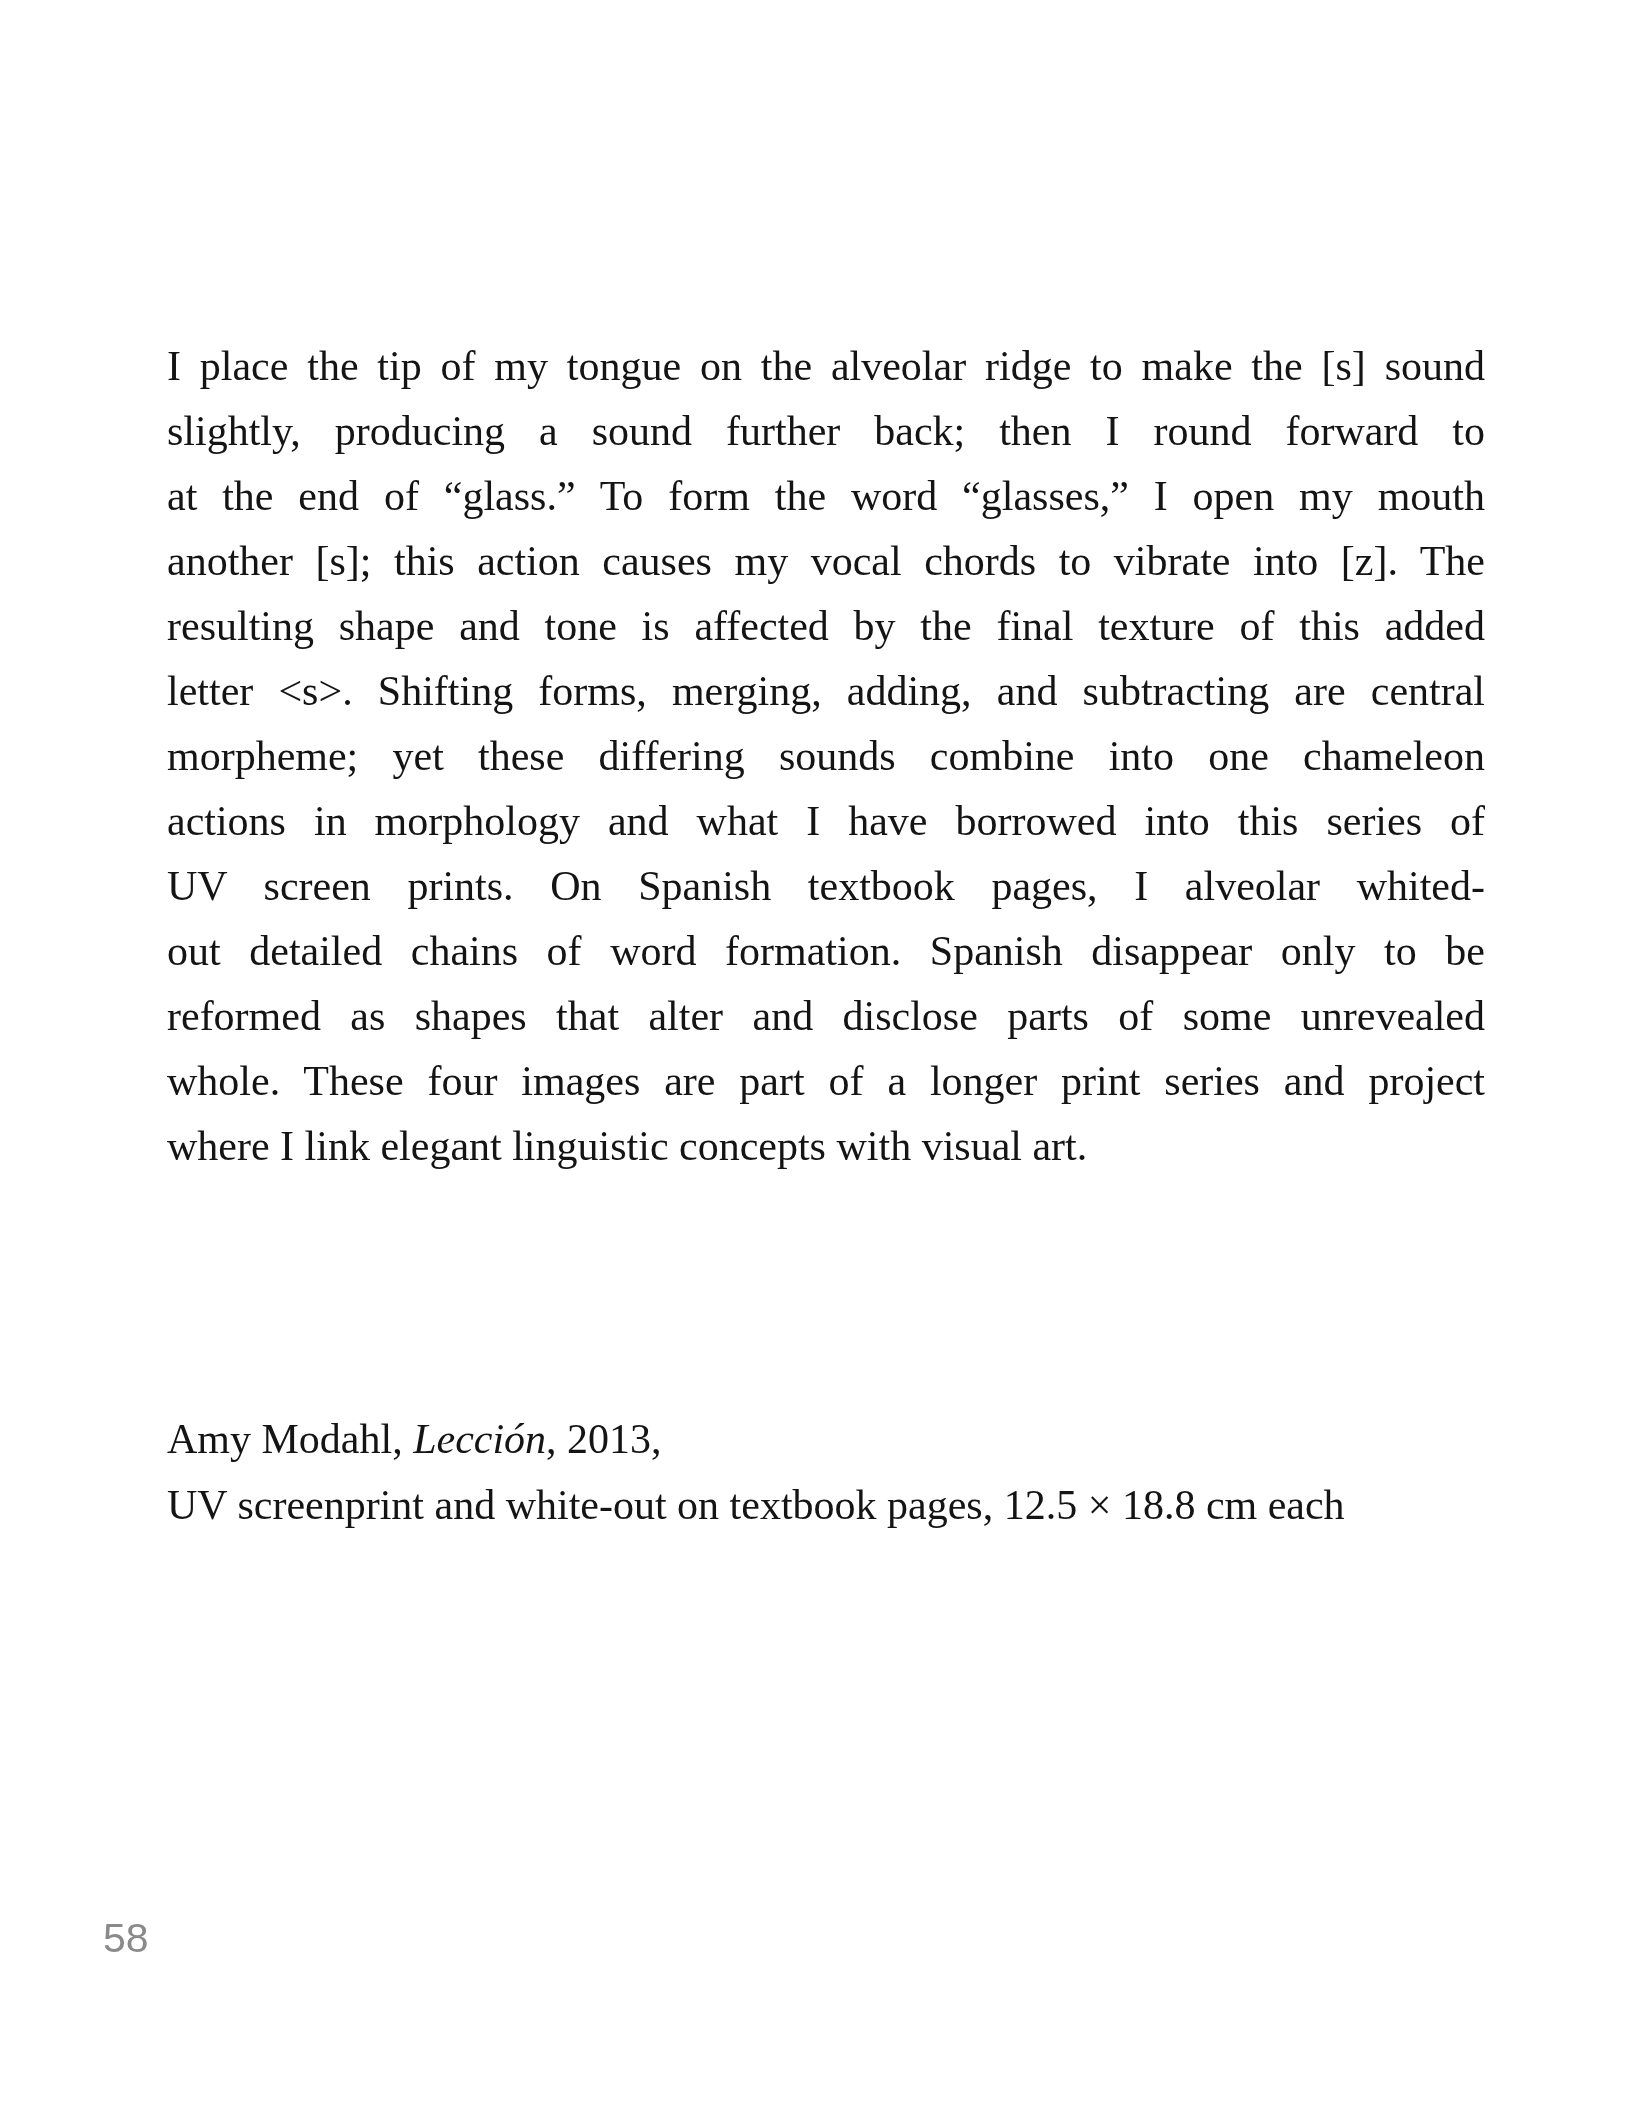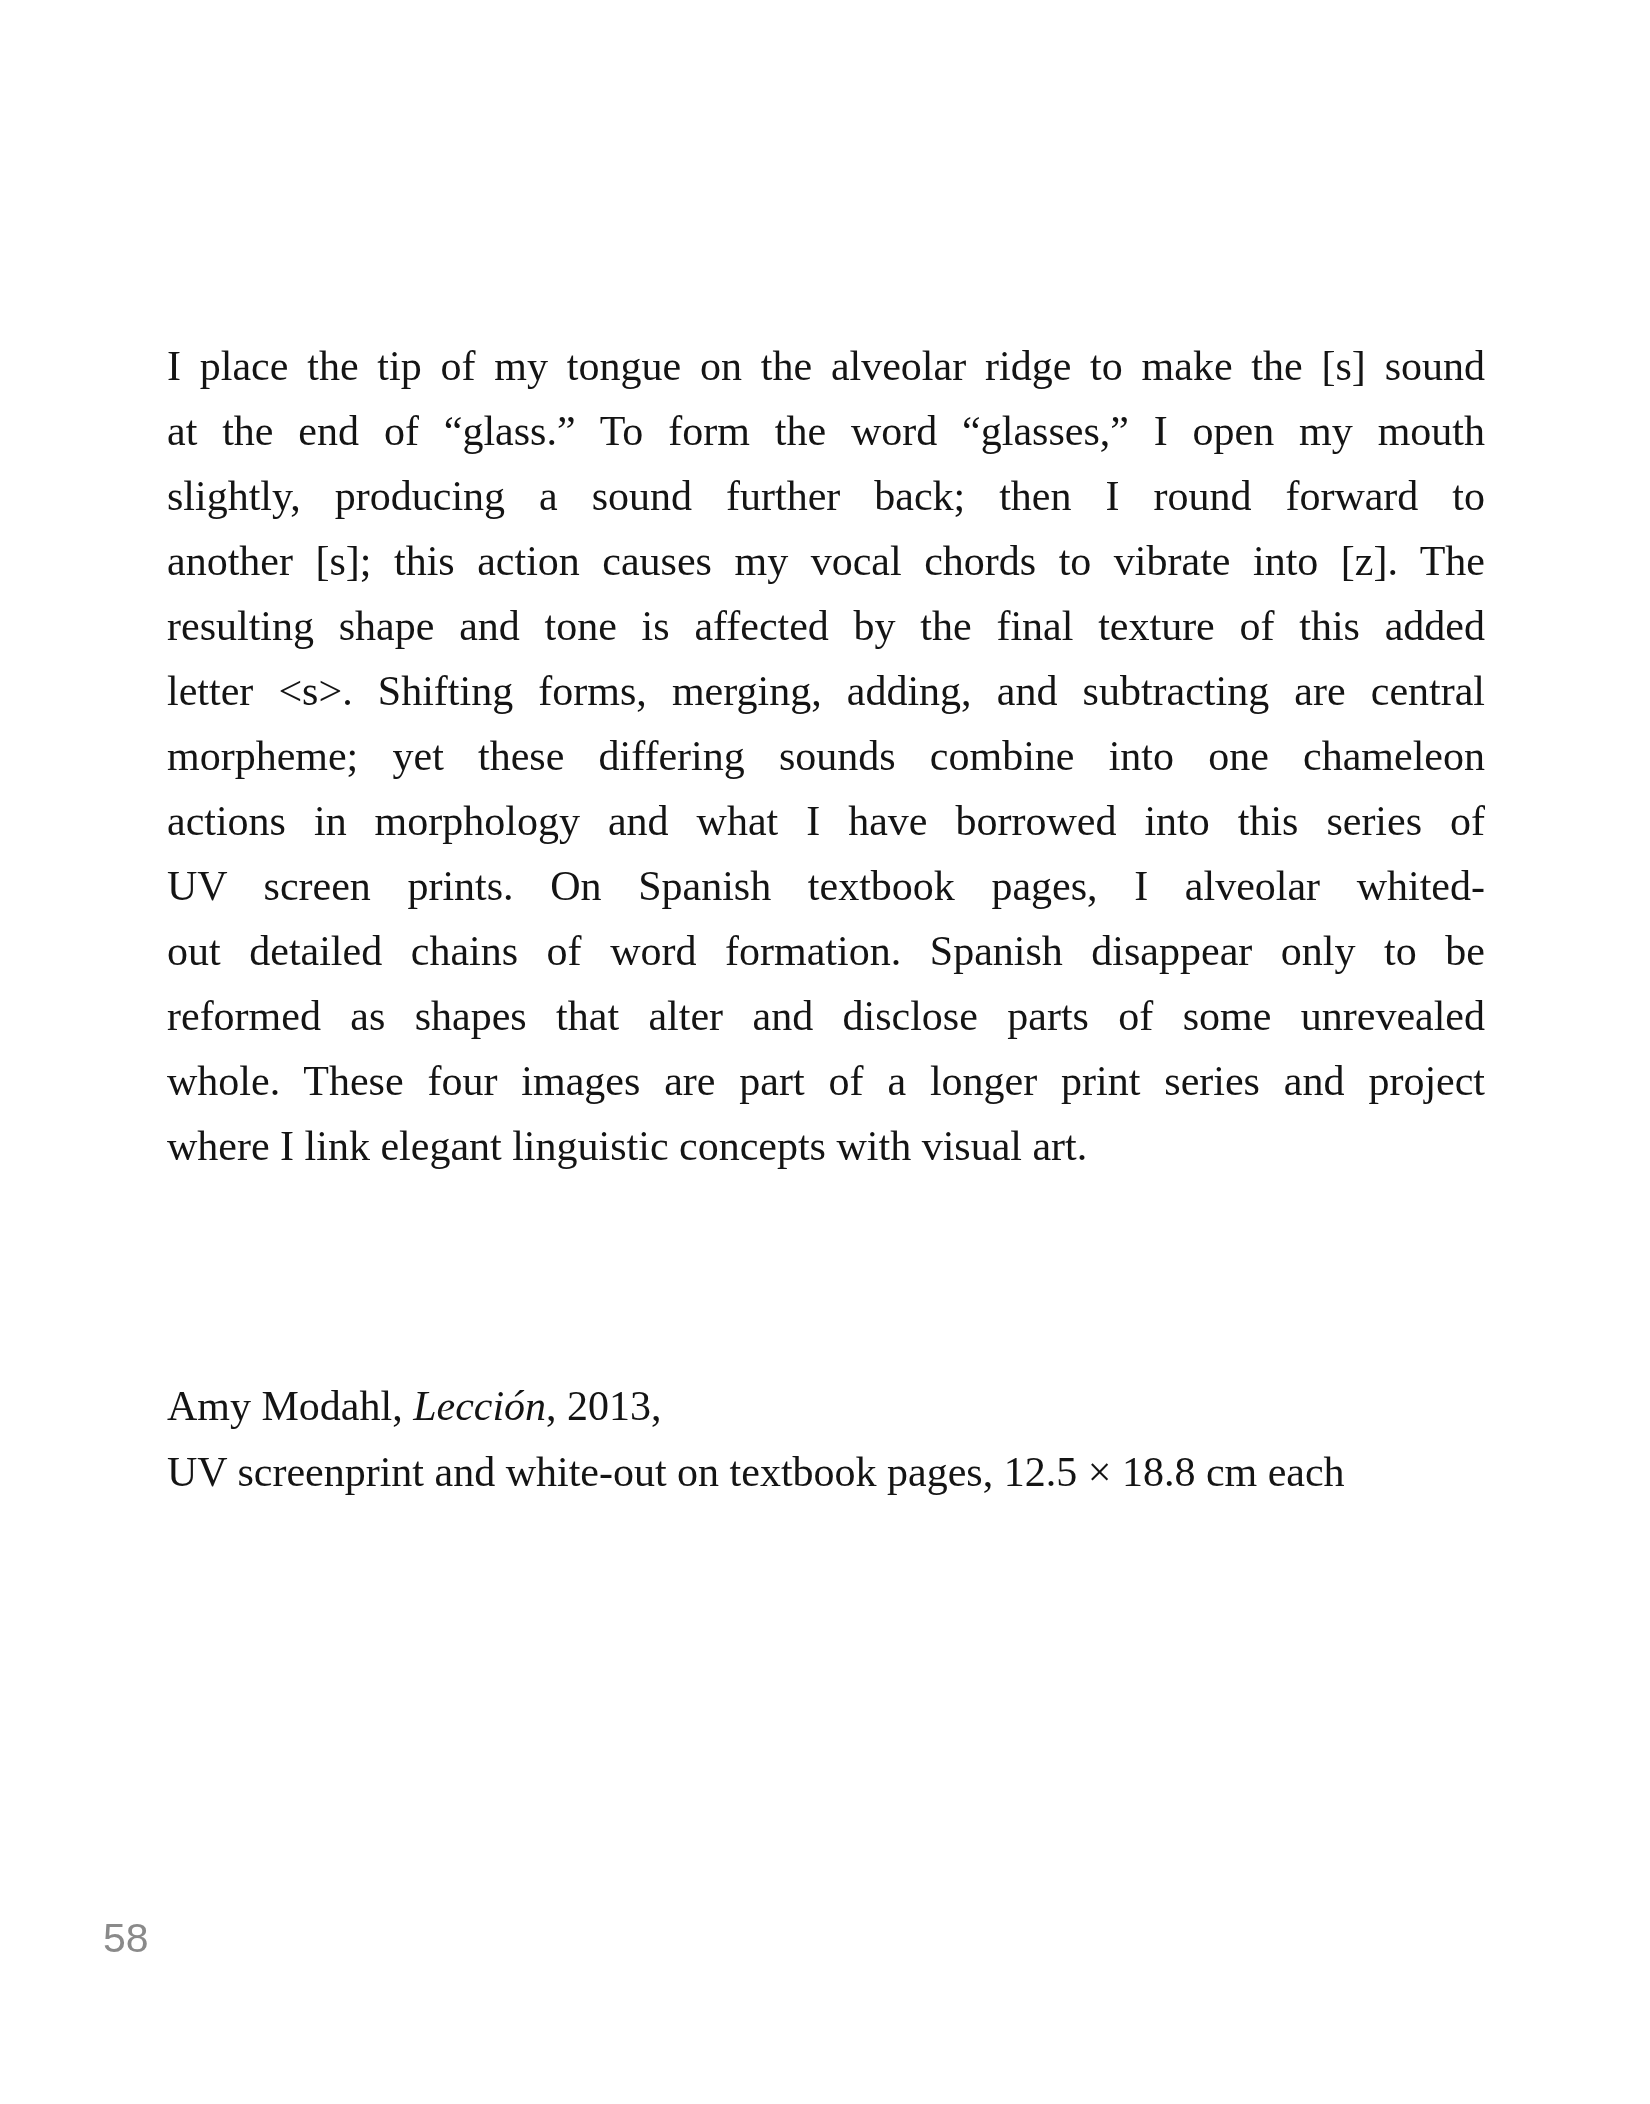--- a/index.html
+++ b/index.html
@@ -29,21 +29,21 @@
     text-align: justify;
     text-align-last: justify;
     white-space: normal;
   }
   .body-line.last-line {
     text-align-last: left;
   }
   .credit {
     position: absolute;
     left: 167px;
-    top: 1373px;
+    top: 1406px;
     width: 1360px;
     font-size: 42px;
     line-height: 66px;
     color: #141414;
   }
   .credit em {
     font-style: italic;
   }
   .page-number {
     position: absolute;
@@ -55,22 +55,22 @@
     color: #8a8a8a;
   }
 </style>
 </head>
 <body>
 
 <div class="page">
 
   <div class="body-text">
     <div class="body-line">I place the tip of my tongue on the alveolar ridge to make the [s] sound</div>
+    <div class="body-line">slightly, producing a sound further back; then I round forward to</div>
     <div class="body-line">at the end of “glass.” To form the word “glasses,” I open my mouth</div>
-    <div class="body-line">slightly, producing a sound further back; then I round forward to</div>
     <div class="body-line">another [s]; this action causes my vocal chords to vibrate into [z]. The</div>
     <div class="body-line">resulting shape and tone is affected by the final texture of this added</div>
     <div class="body-line">letter &lt;s&gt;. Shifting forms, merging, adding, and subtracting are central</div>
     <div class="body-line">morpheme; yet these differing sounds combine into one chameleon</div>
     <div class="body-line">actions in morphology and what I have borrowed into this series of</div>
     <div class="body-line">UV screen prints. On Spanish textbook pages, I alveolar whited-</div>
     <div class="body-line">out detailed chains of word formation. Spanish disappear only to be</div>
     <div class="body-line">reformed as shapes that alter and disclose parts of some unrevealed</div>
     <div class="body-line">whole. These four images are part of a longer print series and project</div>
     <div class="body-line last-line">where I link elegant linguistic concepts with visual art.</div>

